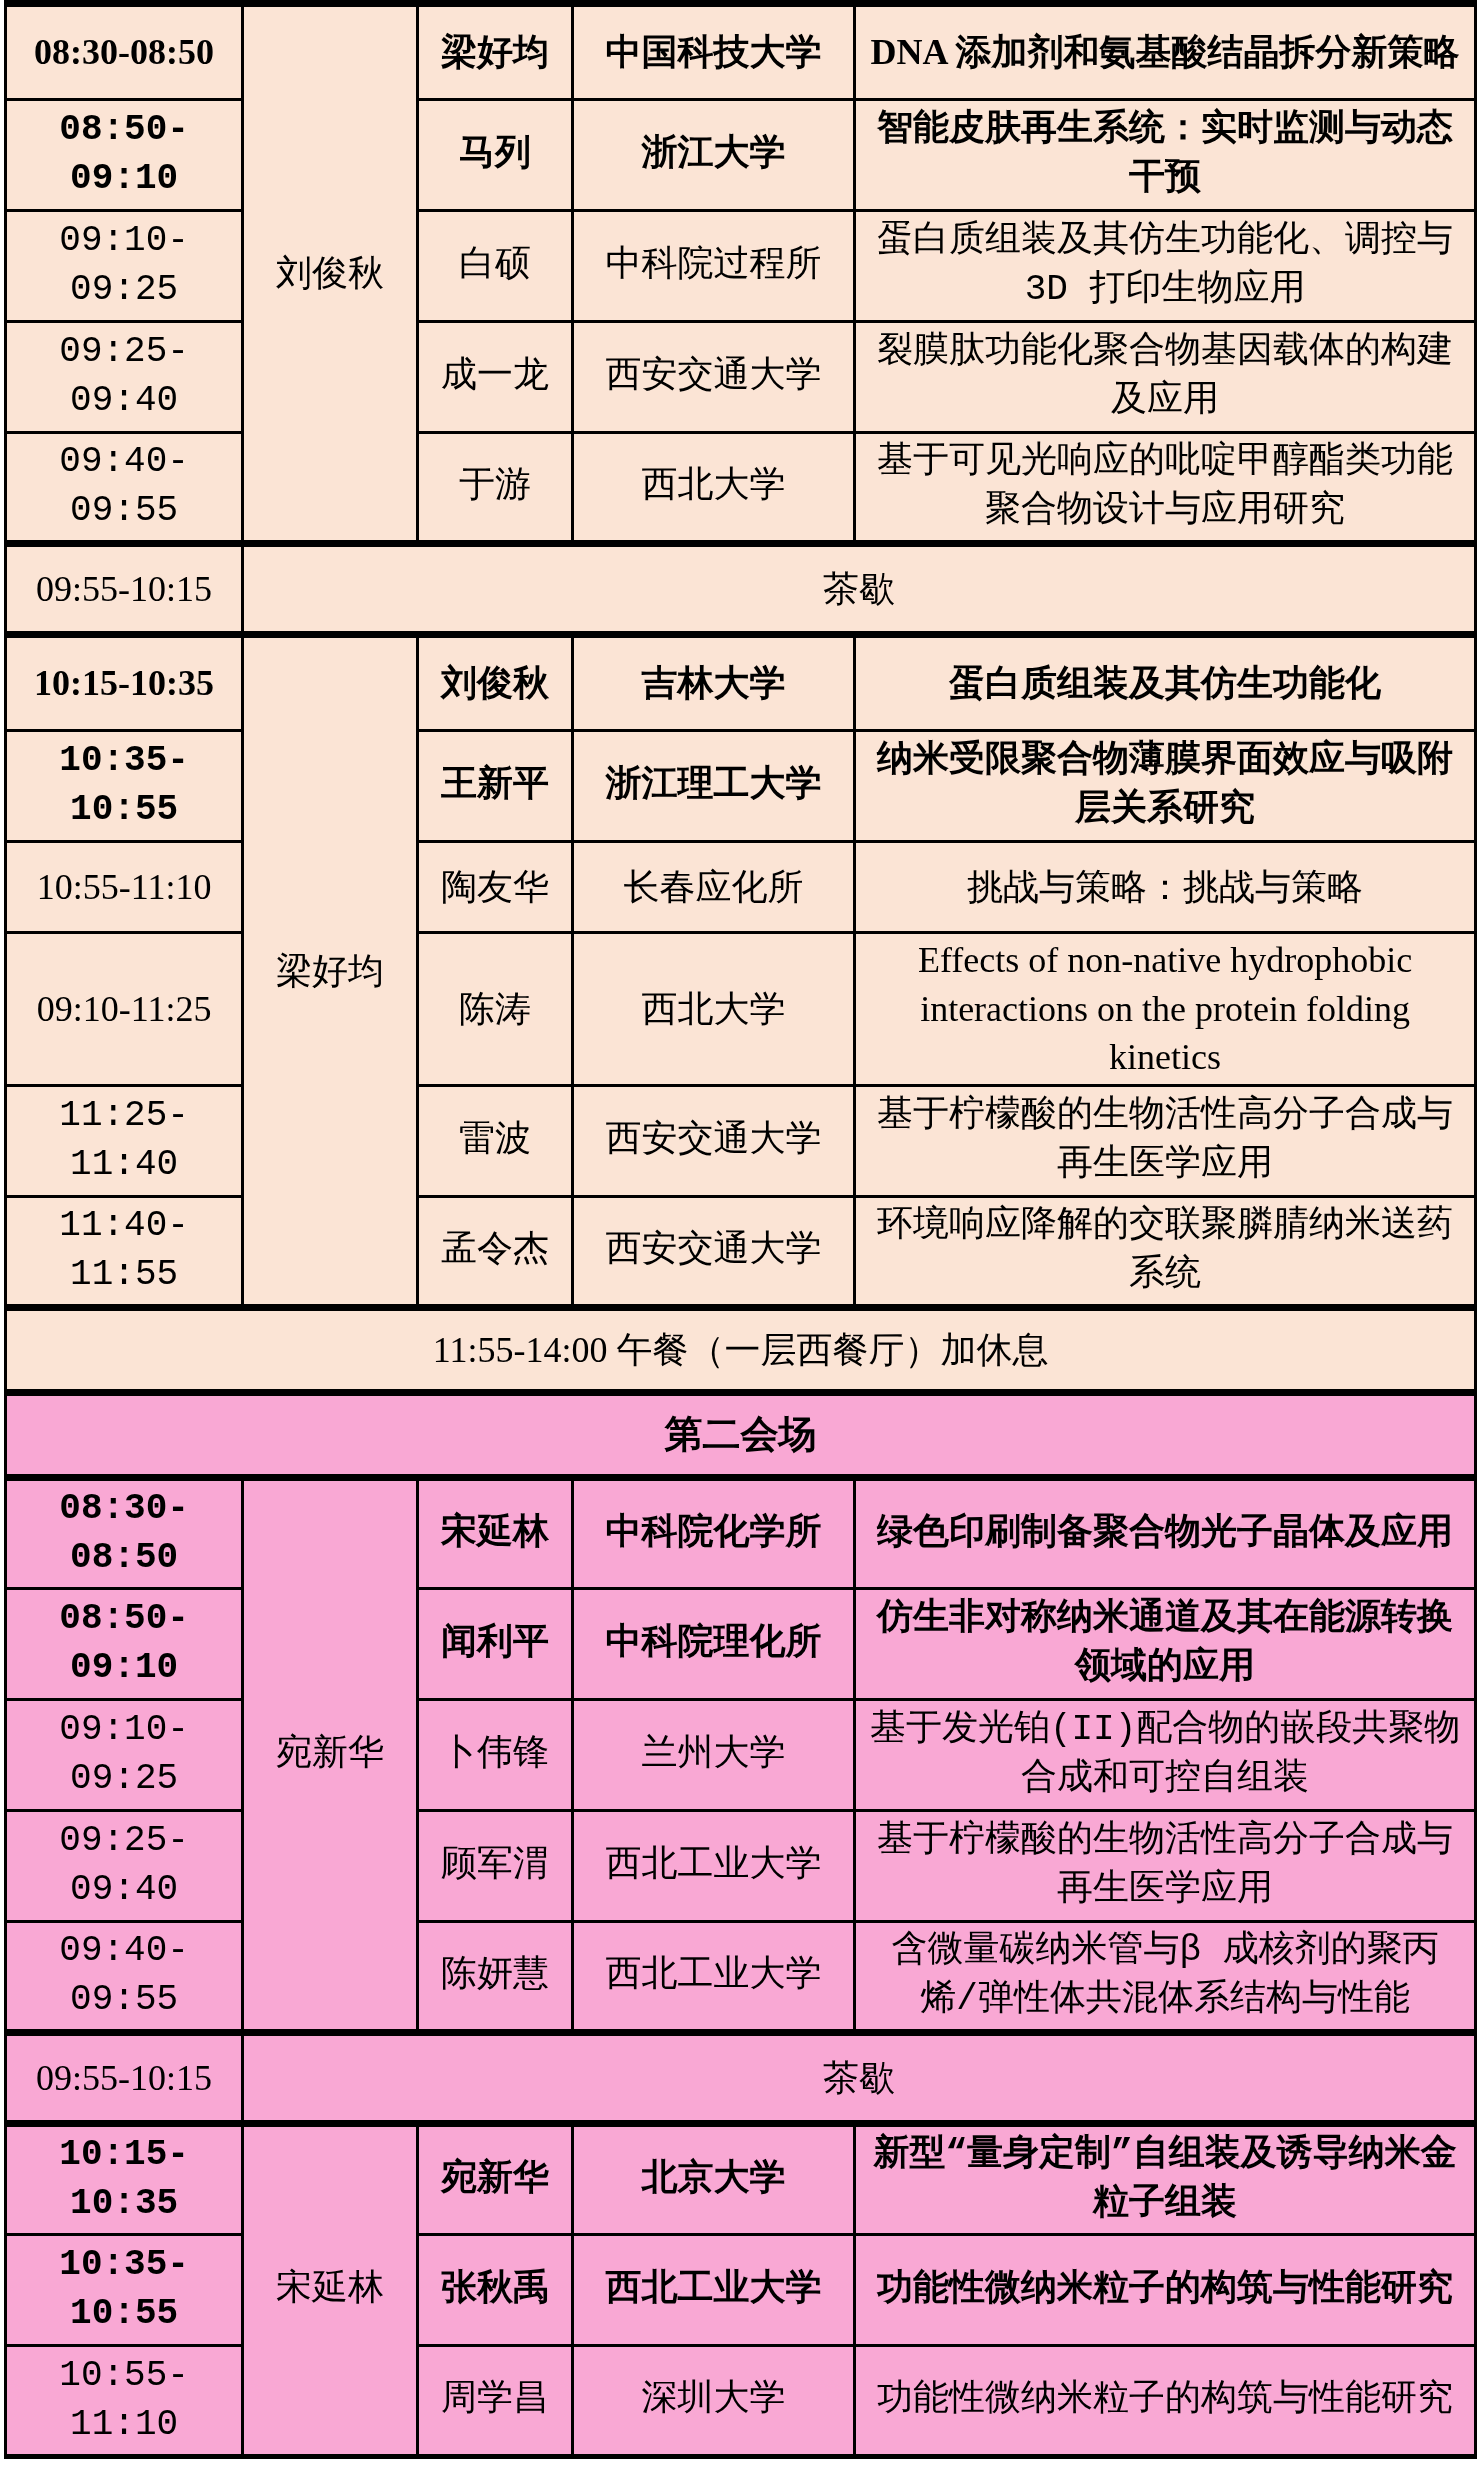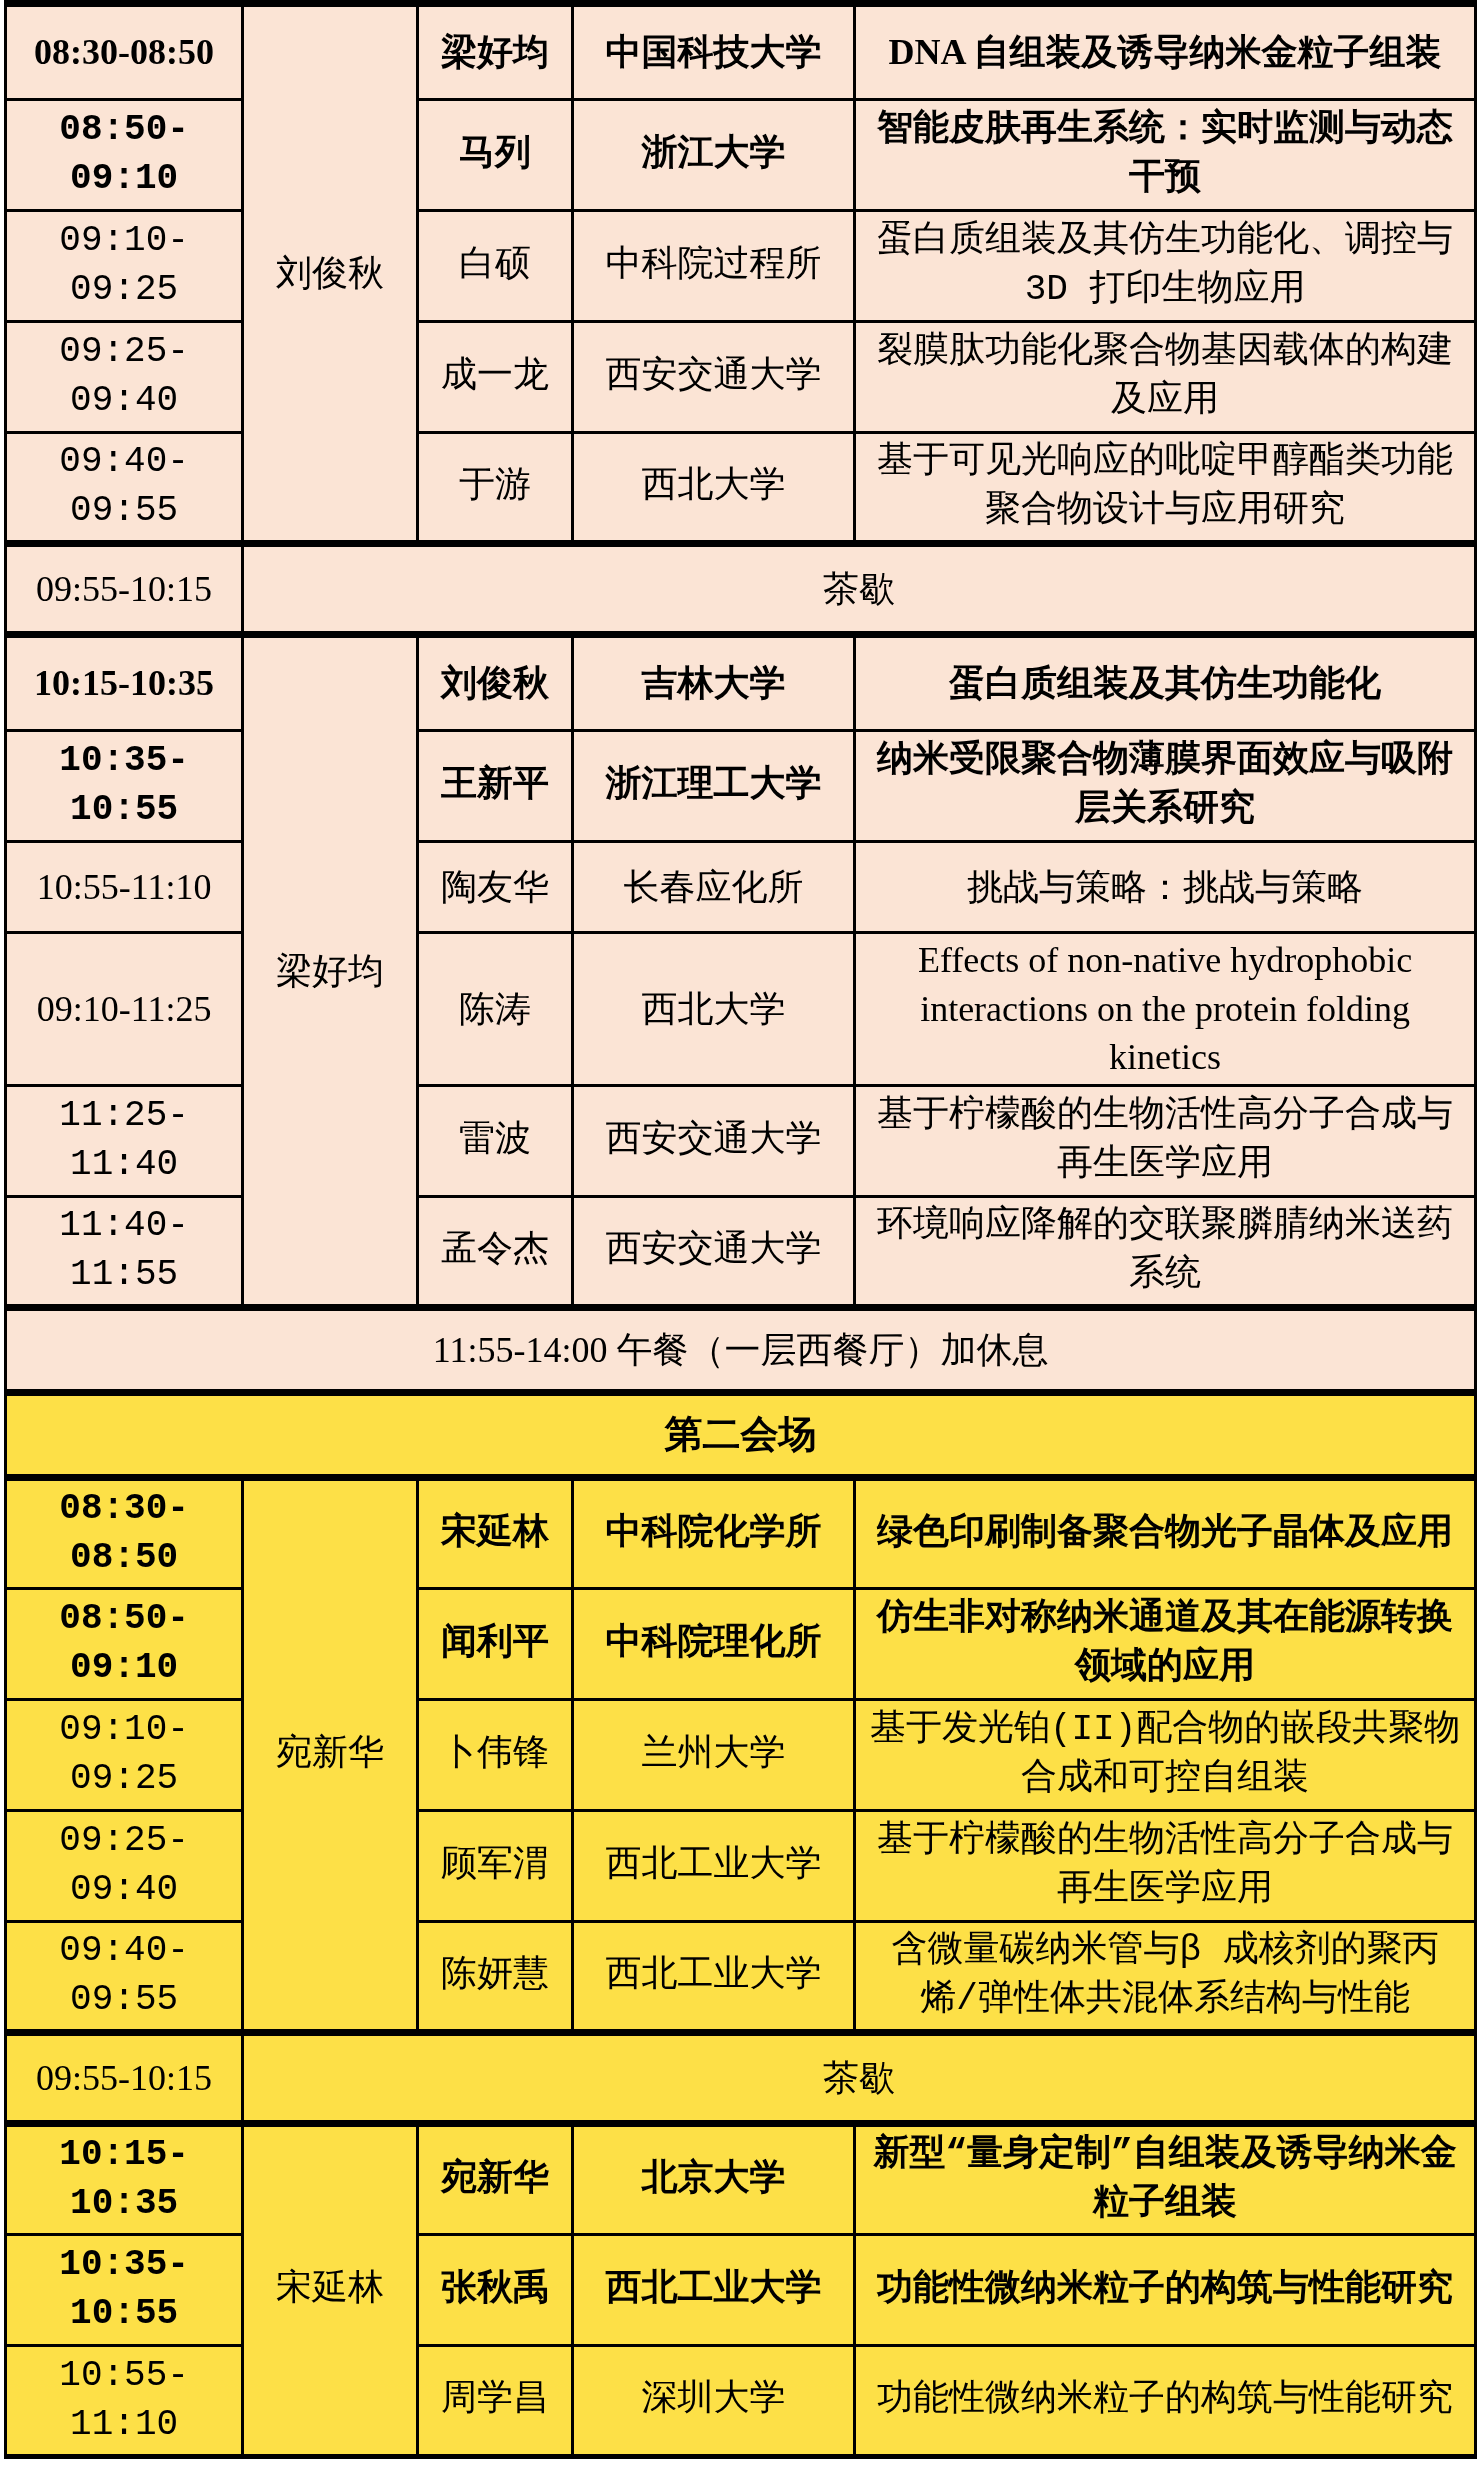--- a/index.html
+++ b/index.html
@@ -31,21 +31,21 @@
     vertical-align: middle;
     font-size: 36px;
     line-height: 1.35;
     padding: 2.1px 9.3px;
     word-break: break-word;
     overflow: hidden;
   }
   td.title-cell { padding: 2.1px 13.4px; }
   
   tr.sa td { background: #FBE4D5; }
-  tr.sb td { background: #fde047; }
+  tr.sb td { background: #f9a8d4; }
   
   tr.bold td { font-weight: bold; text-align: center; }
   tr.bold td.chair-cell { font-weight: normal; }
   
   tr.h1 { height: 96px; }
   tr.h2 { height: 111px; font-family: Liberation Mono, monospace; }
   tr.h3 { height: 153px; }
   tr.hb { height: 91px; }
   tr.hl { height: 85px; }
   
@@ -63,21 +63,21 @@
     <col style="width:282px">
     <col>
   </colgroup>
   <tbody>
 
     <tr class="sa bold h1 thick">
       <td class="time-cell">08:30-08:50</td>
       <td class="chair-cell" rowspan="5">刘俊秋</td>
       <td class="speaker-cell">梁好均</td>
       <td class="affiliation-cell">中国科技大学</td>
-      <td class="title-cell">DNA 自组装及诱导纳米金粒子组装</td>
+      <td class="title-cell">DNA 添加剂和氨基酸结晶拆分新策略</td>
     </tr>
     <tr class="sa bold h2">
       <td class="time-cell">08:50-09:10</td>
       <td class="speaker-cell">马列</td>
       <td class="affiliation-cell">浙江大学</td>
       <td class="title-cell">智能皮肤再生系统：实时监测与动态干预</td>
     </tr>
     <tr class="sa h2">
       <td class="time-cell">09:10-09:25</td>
       <td class="speaker-cell">白硕</td>

